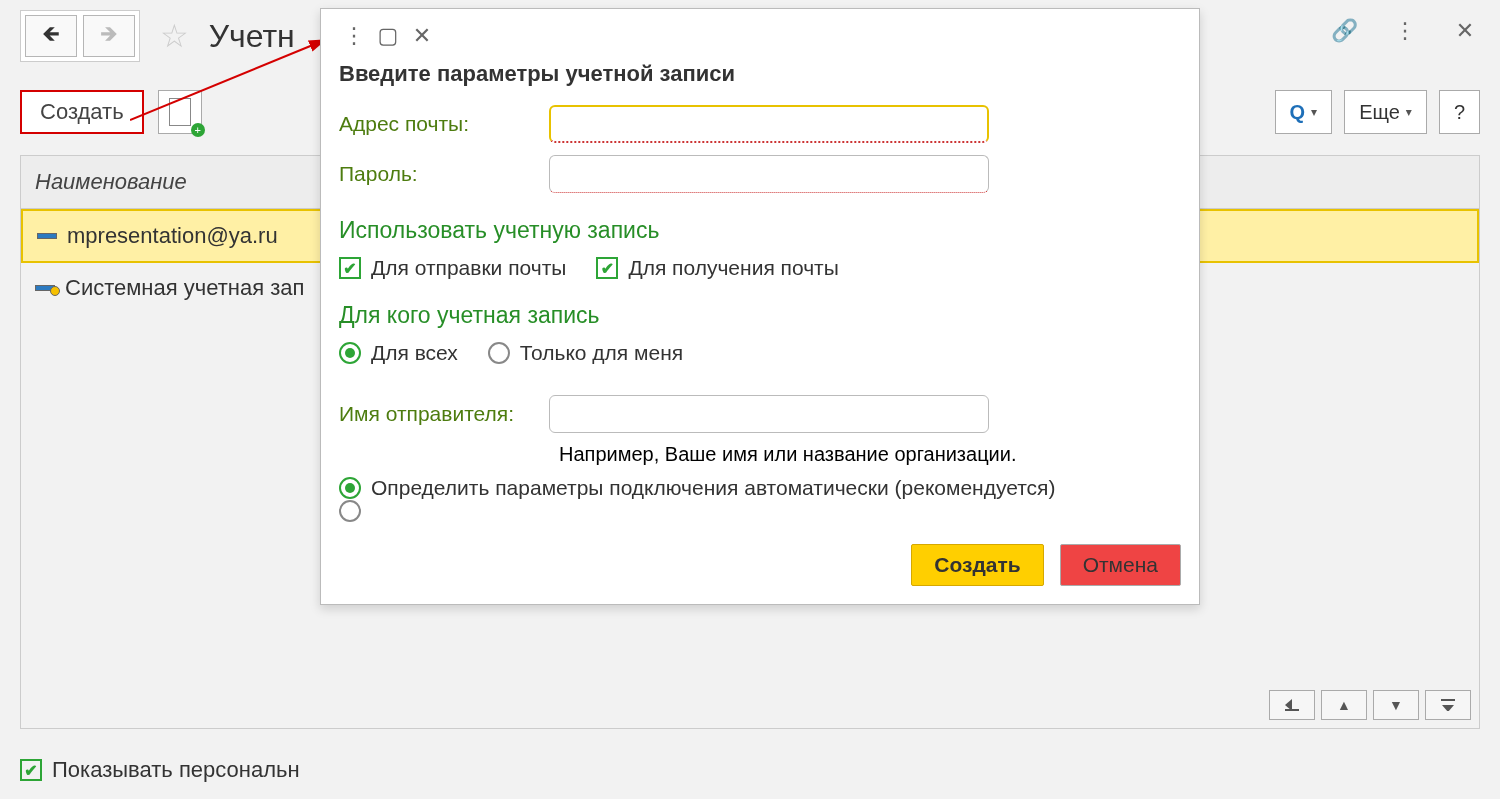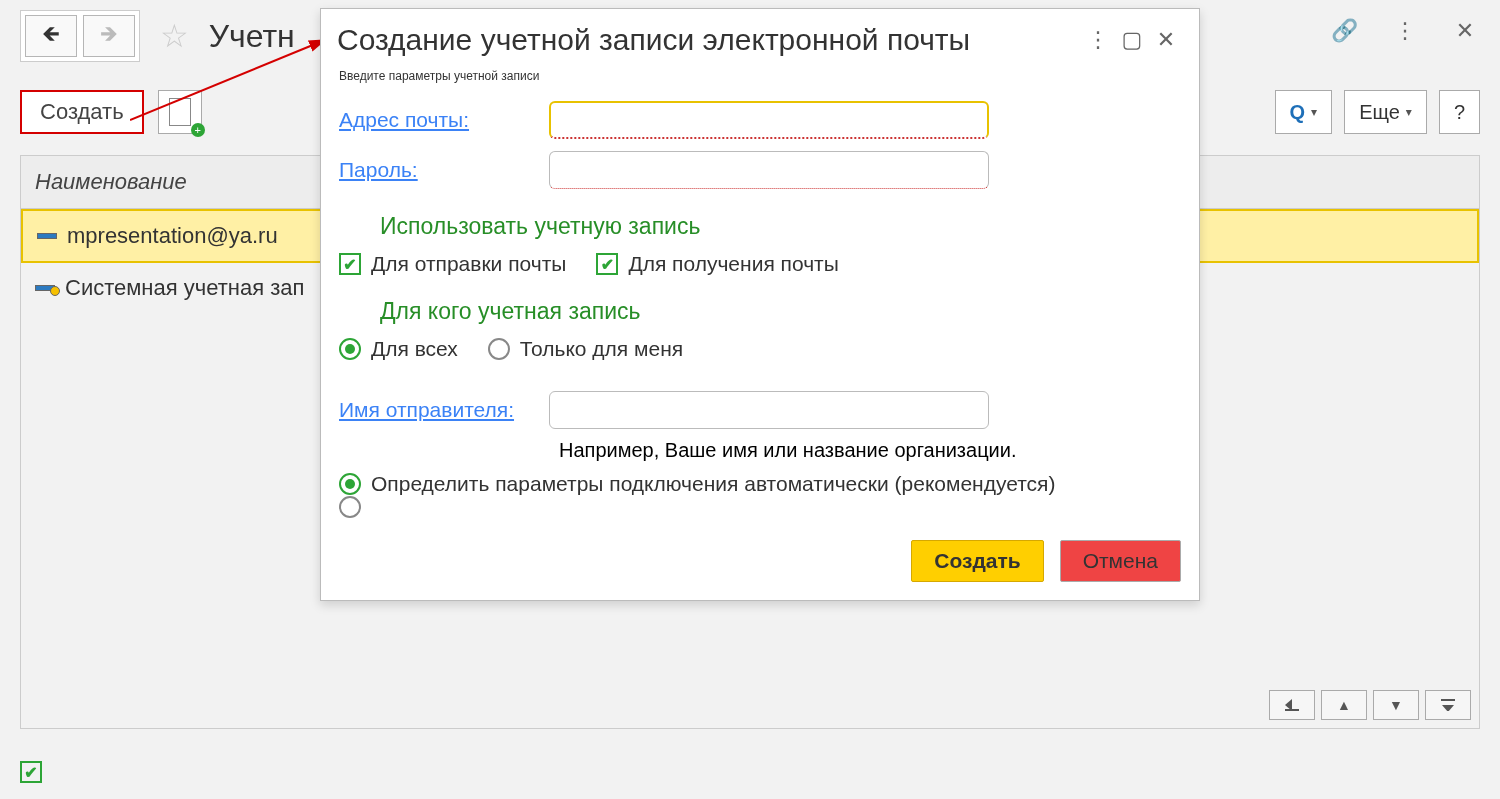--- a/index.html
+++ b/index.html
@@ -183,49 +183,48 @@
     box-shadow: 0 4px 10px rgba(0,0,0,0.15);
     padding: 0 0 18px 0;
   }
   .dlg-head {
     display: flex;
     align-items: center;
     padding: 14px 16px 8px 16px;
   }
   .dlg-title { font-size: 30px; flex: 1; }
   .dlg-ctl { width: 34px; text-align:center; font-size: 22px; color:#666; cursor:pointer; }
-  .dlg-sub { font-weight: normal; padding: 4px 18px 12px 18px; font-size: 12px; }
+  .dlg-sub { font-weight: bold; padding: 4px 18px 12px 18px; font-size: 22px; }
   .fld {
     display: flex;
     align-items: center;
     padding: 6px 18px;
     gap: 10px;
   }
-  .fld label { width: 200px; font-size: 21px; color:#3b82f6;text-decoration:underline; }
+  .fld label { width: 200px; font-size: 21px; color:#4d7c0f; }
   .fld input[type=text], .fld input[type=password] {
     flex: 1;
     max-width: 440px;
     height: 38px;
     border: 1px solid #bbb;
     border-radius: 6px;
     padding: 6px 10px;
     font-size: 18px;
   }
   .fld.email input {
     border: 2px solid #e8c200;
     border-bottom: 2px dotted #c33;
   }
   .fld.pass input {
     border-bottom: 1px dotted #c33;
   }
   .section-title {
     color: #278e27;
     font-size: 23px;
     padding: 18px 18px 8px 18px;
-    margin-left: 41px;
   }
   .checks-row, .radios-row {
     display: flex;
     gap: 30px;
     padding: 4px 18px;
     font-size: 21px;
     align-items: center;
   }
   .checks-row .chk, .radios-row .rad {
     display: flex; align-items: center; gap: 10px; cursor:pointer;
@@ -342,34 +341,34 @@
       <svg width="14" height="12">
           <polygon points="7,12 14,6 7,0" fill="#555" transform="rotate(90 7 6)"></polygon>
           <rect x="0" y="0" width="14" height="2" fill="#555"></rect>
         </svg>
     </div>
   </div>
 </div>
 
 <div class="bottom-check">
   <div class="cb">✔</div>
+  <span>Показывать персональн</span>
 </div>
 
 <svg class="arrow-svg" width="210" height="100">
   <defs>
     <marker id="ah" markerWidth="10" markerHeight="10" refX="8" refY="3" orient="auto">
       <path d="M0,0 L0,6 L9,3 z" fill="#d40000"></path>
     </marker>
   </defs>
   <line x1="0" y1="90" x2="195" y2="10" stroke="#d40000" stroke-width="2" marker-end="url(#ah)"></line>
 </svg>
 
 <div class="dialog">
   <div class="dlg-head">
-    <div class="dlg-title">Создание учетной записи электронной почты</div>
     <div class="dlg-ctl">⋮</div>
     <div class="dlg-ctl">▢</div>
     <div class="dlg-ctl">✕</div>
   </div>
   <div class="dlg-sub">Введите параметры учетной записи</div>
 
   <div class="fld email">
     <label>Адрес почты:</label>
     <input type="text" style="">
   </div>

